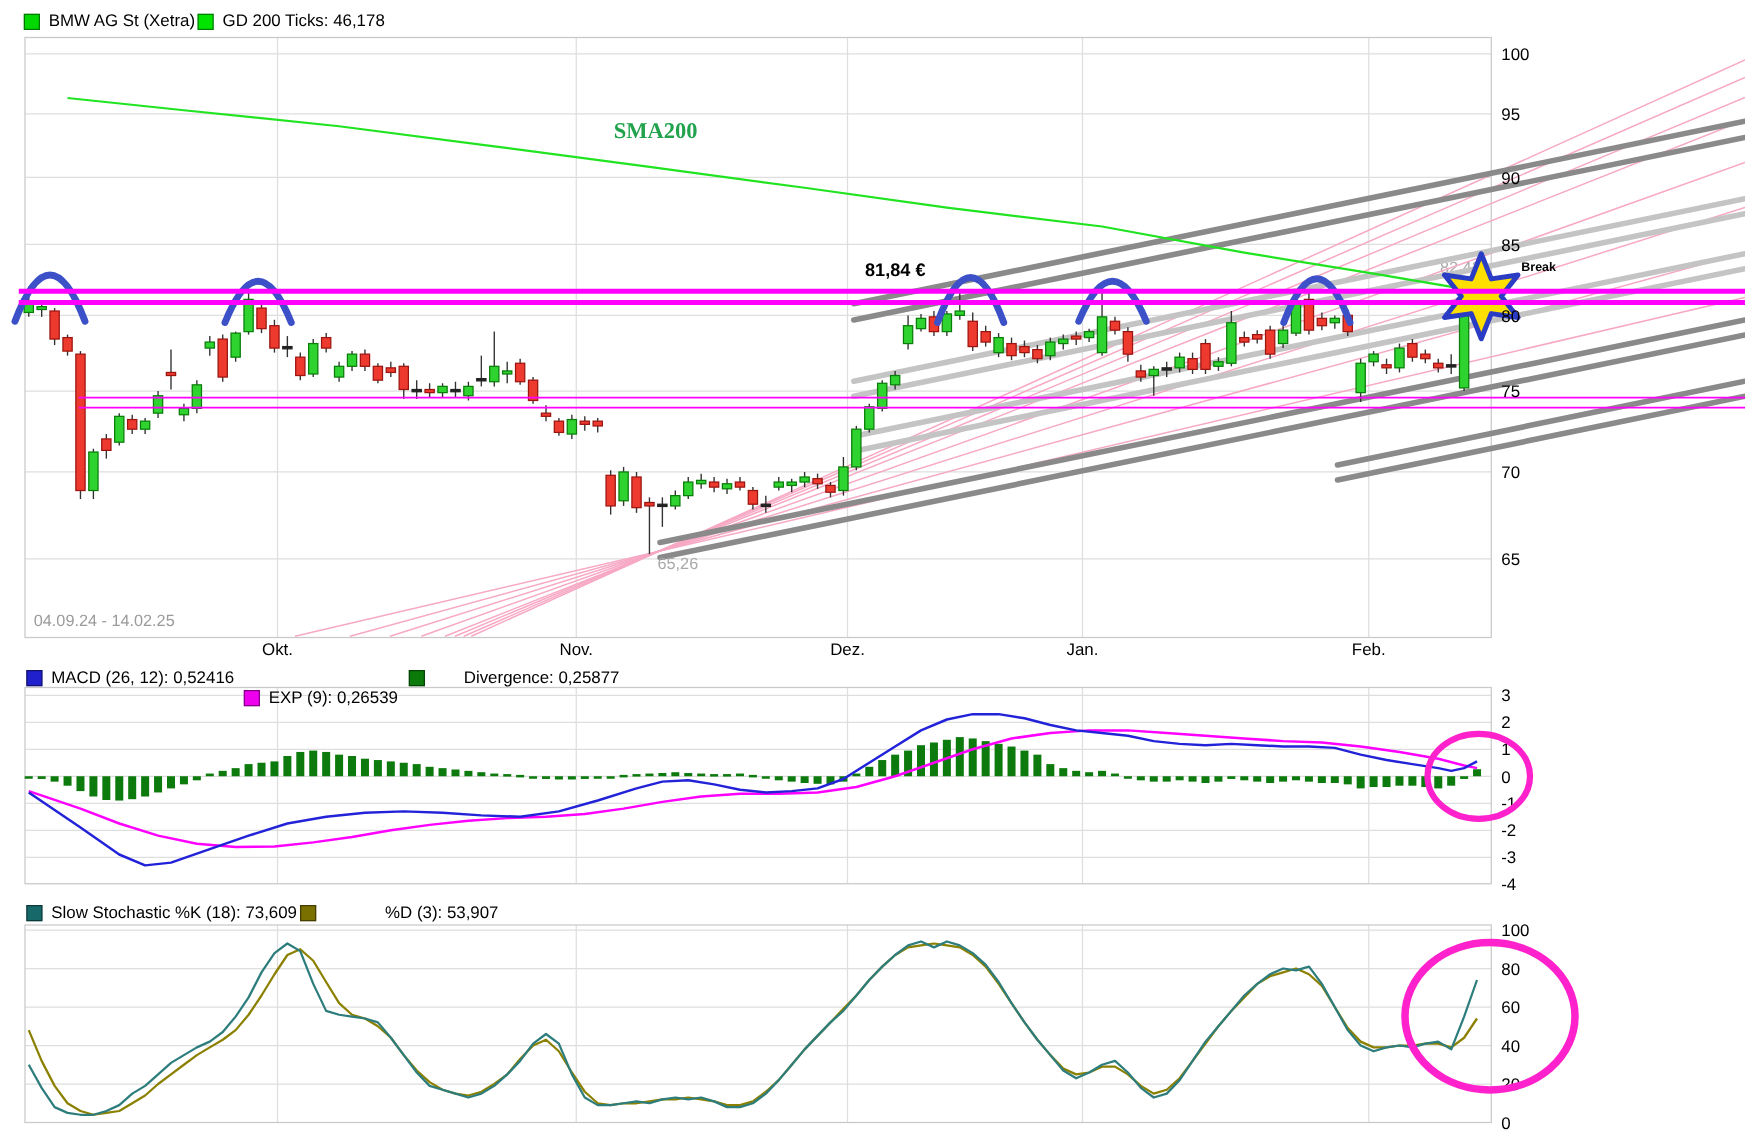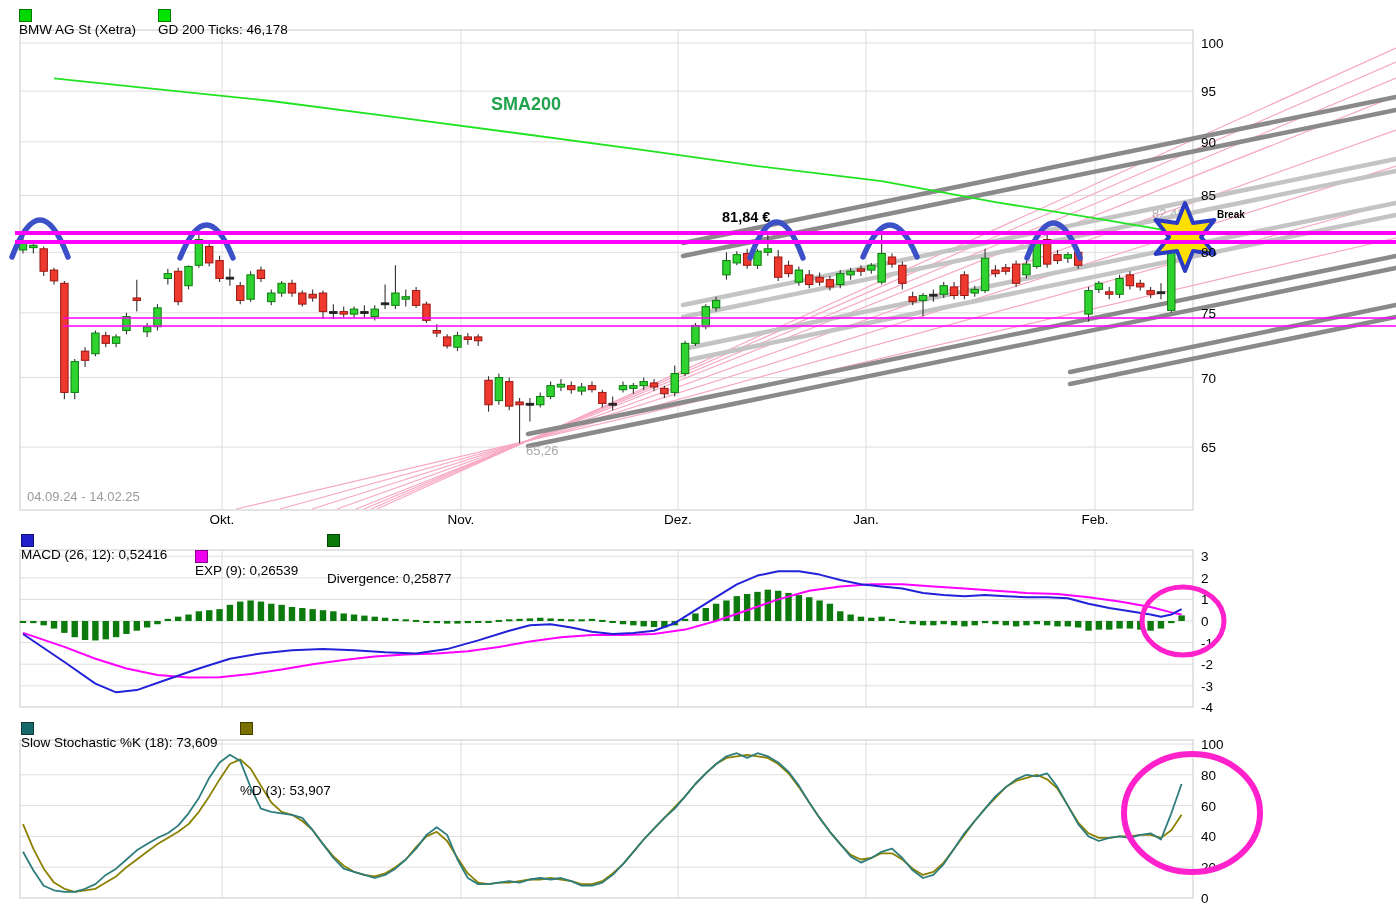--- a/index.html
+++ b/index.html
@@ -1,24 +1,24 @@
 <!DOCTYPE html>
 <html><head>
 <meta charset="utf-8">
 <style>
   html,body{margin:0;padding:0;background:#ffffff;width:1396px;height:909px;overflow:hidden;
     font-family:"Liberation Sans", sans-serif;-webkit-font-smoothing:antialiased;position:relative;}
-  .legend-item{position:absolute;display:flex;align-items:flex-start;font-size:13.5px;color:#000;white-space:nowrap;z-index:5;flex-direction:column;}
+  .legend-item{position:absolute;display:flex;align-items:flex-end;font-size:13.5px;color:#000;white-space:nowrap;z-index:5;}
   .sq{width:11px;height:11px;margin-right:7px;border:1px solid rgba(0,0,0,0.45);display:inline-block;}
   #chart-svg{position:absolute;left:0;top:0;z-index:2;}
   .annot{position:absolute;white-space:nowrap;}
   .gray-label{color:#a9a9a9;font-size:13px;z-index:3;}
   .under{z-index:1;}
   .bold-label{font-weight:bold;font-size:14.5px;color:#000;z-index:3;}
-  .sma-label{font-weight:bold;font-size:18px;color:#21a24c;z-index:3;}
+  .sma-label{font-weight:bold;font-size:18px;color:#21a24c;z-index:3;font-family:Liberation Serif, serif;}
   .date-label{color:#9b9b9b;font-size:13px;z-index:3;}
 </style>
 </head>
 <body>
 
 <div class="legend-item" style="left:19px;top:9px;">
   <span class="sq" style="background: rgb(0, 216, 0);"></span>
   <span>BMW AG St (Xetra)</span>
 </div>
 <div class="legend-item" style="left:158px;top:9px;">
@@ -42,21 +42,21 @@
 <div class="legend-item" style="left:21px;top:722px;">
   <span class="sq" style="background: rgb(23, 104, 104);"></span>
   <span>Slow Stochastic %K (18): 73,609</span>
 </div>
 <div class="legend-item" style="left:240px;top:722px;gap:48px;">
   <span class="sq" style="background: rgb(122, 112, 0);"></span>
   <span>%D (3): 53,907</span>
 </div>
 
 <div class="annot sma-label" style="left:491px;top:94px;">SMA200</div>
-<div class="annot bold-label" style="left:722px;top:209px;text-align:right;">81,84 €</div>
+<div class="annot bold-label" style="left:692px;top:209px;text-align:right;">81,84 €</div>
 <div class="annot bold-label" style="left:1217px;top:209px;font-size:10px;">Break</div>
 <div class="annot gray-label under" style="left:1152px;top:206px;">82,42</div>
 <div class="annot gray-label" style="left:526px;top:443px;">65,26</div>
 <div class="annot date-label" style="left:27px;top:489px;">04.09.24 - 14.02.25</div>
 
 <svg id="chart-svg" width="1396" height="909">
     <g>
       <line x1="20" x2="1193" y1="43" y2="43" stroke="#dedede"></line>
       <line x1="20" x2="1193" y1="91.11311013552235" y2="91.11311013552235" stroke="#dedede"></line>
       <line x1="20" x2="1193" y1="141.82816368704113" y2="141.82816368704113" stroke="#dedede"></line>

